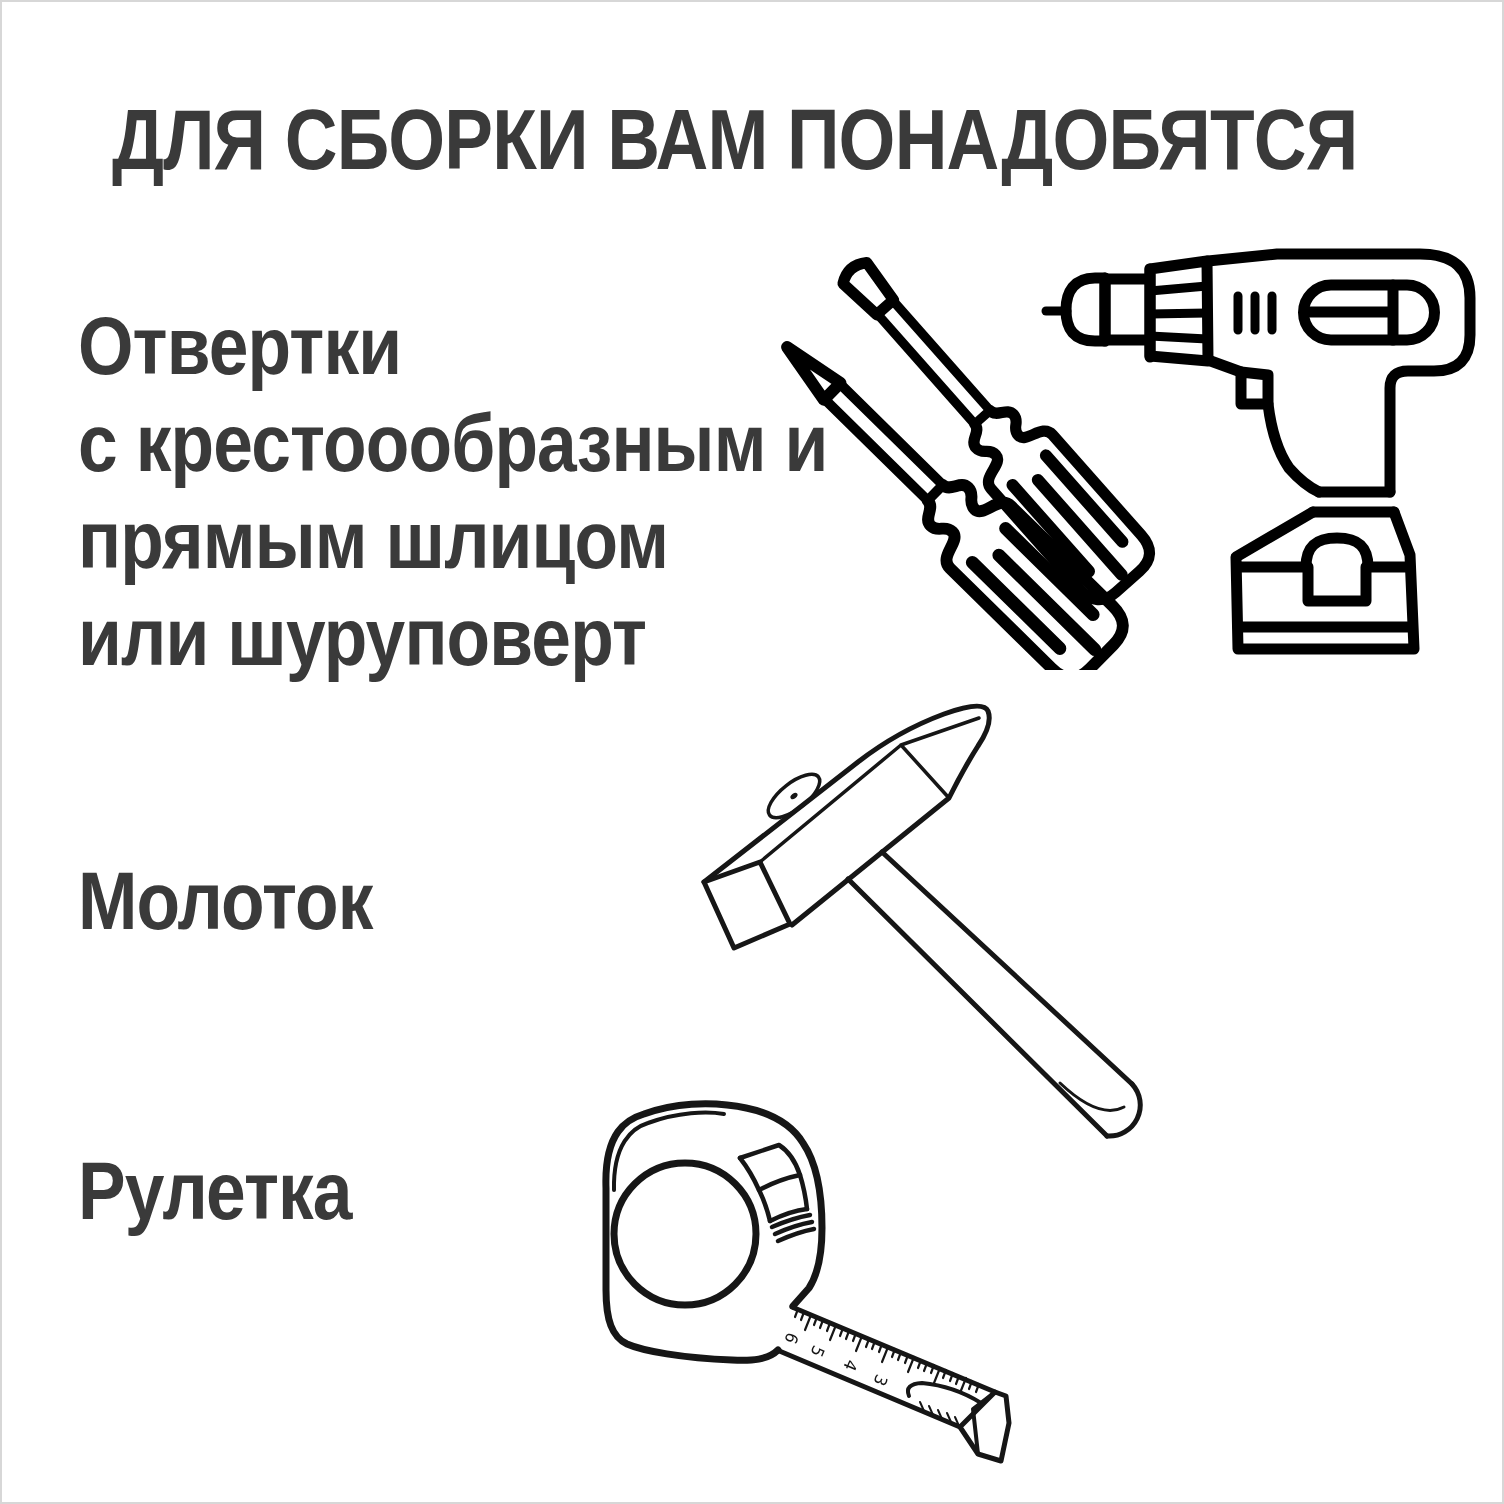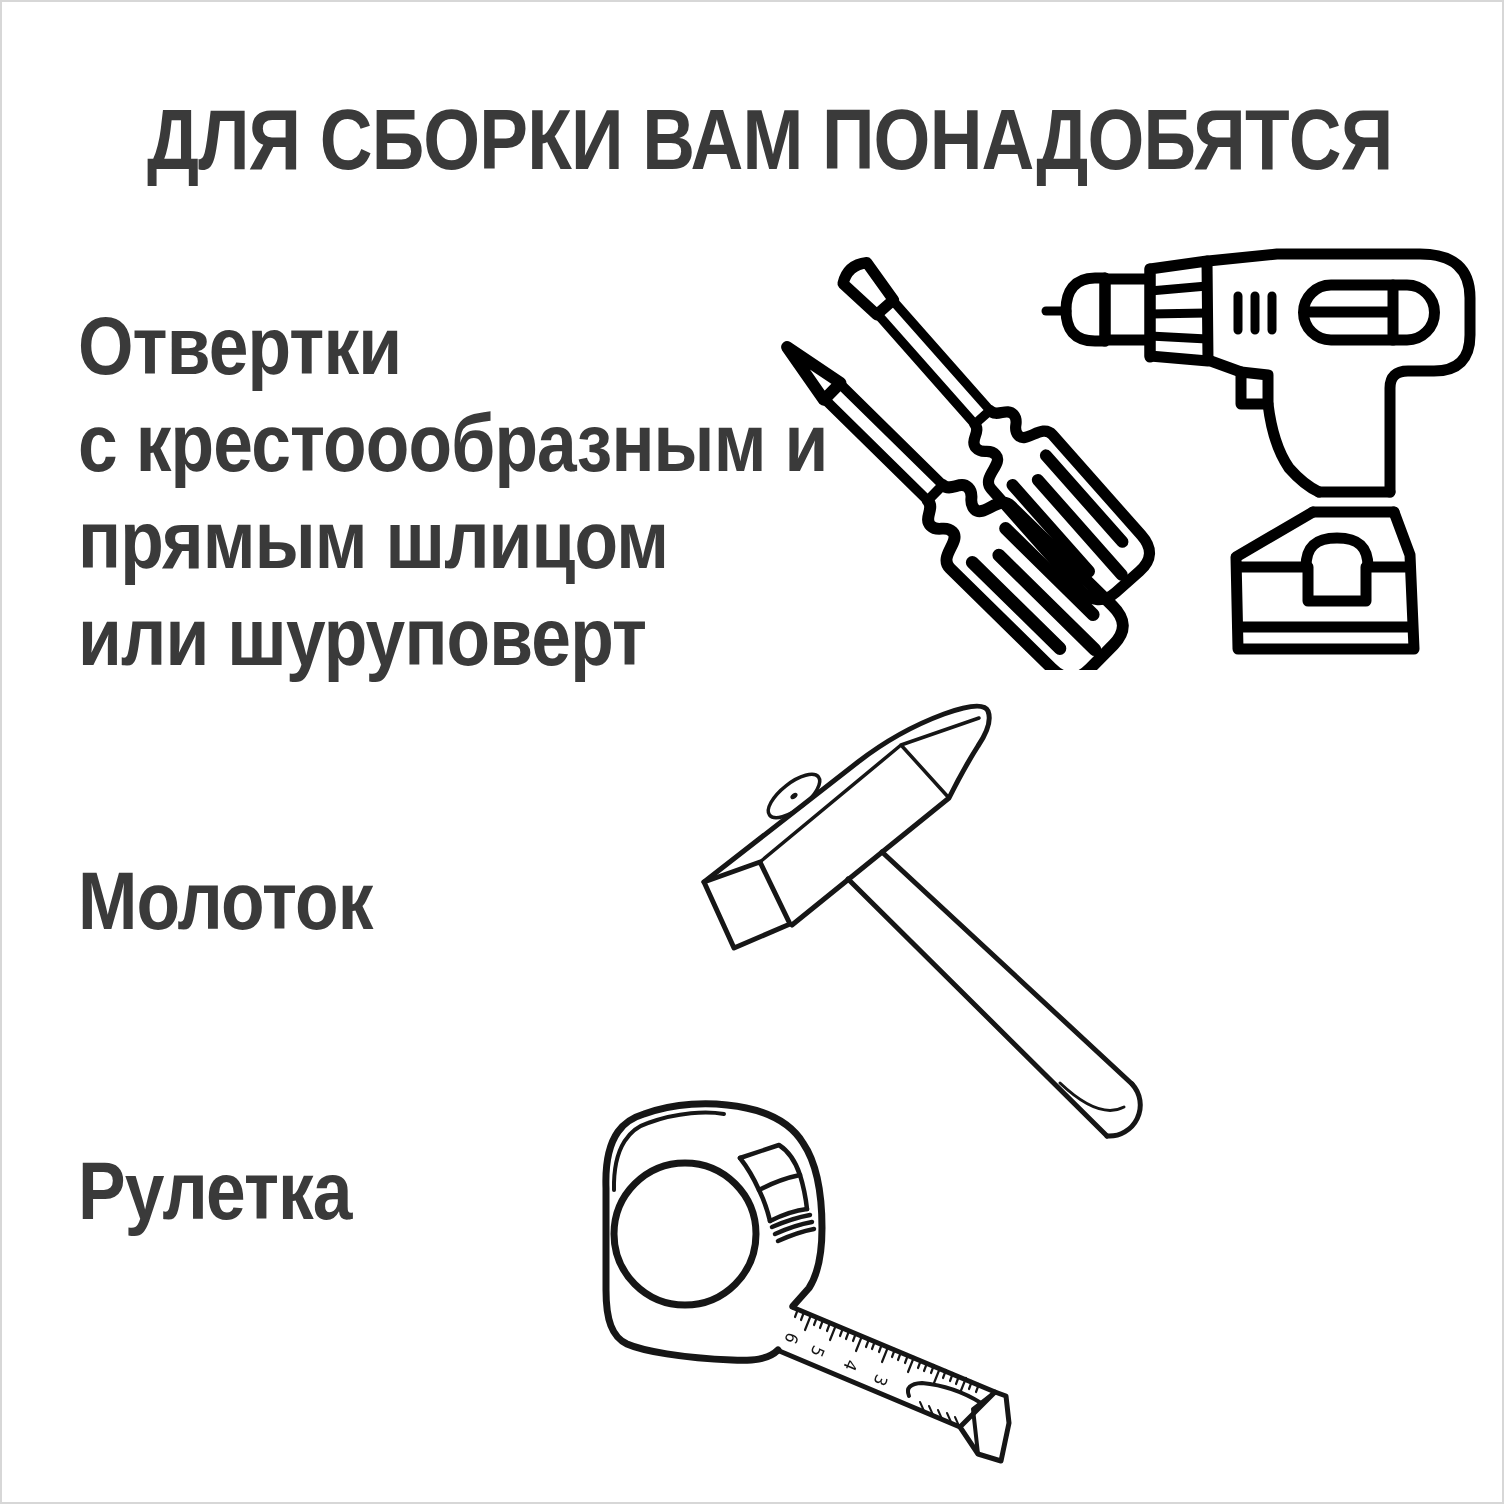--- a/index.html
+++ b/index.html
@@ -8,21 +8,21 @@
     width:1504px;height:1504px;
     background:#fff;
     box-sizing:border-box;
     border:2px solid #d7d7d7;
     overflow:hidden;
     font-family:"Liberation Sans","DejaVu Sans",sans-serif;
     color:#3a3a3a;
   }
   .title{
     position:absolute;top:88px;left:0;width:100%;
-    text-align:right;font-size:86px;font-weight:bold;
+    text-align:left;font-size:86px;font-weight:bold;
     white-space:nowrap;color:#3a3a3a;
   }
   .title span{display:inline-block;transform:scaleX(.85);transform-origin:center;letter-spacing:-1px;}
   .tool-label{
     position:absolute;left:76px;
     font-size:82px;font-weight:bold;line-height:97px;
     white-space:pre-line;color:#3a3a3a;
     transform:scaleX(.87);transform-origin:left top;letter-spacing:-1px;
   }
   .label-screwdrivers{top:295px;}

